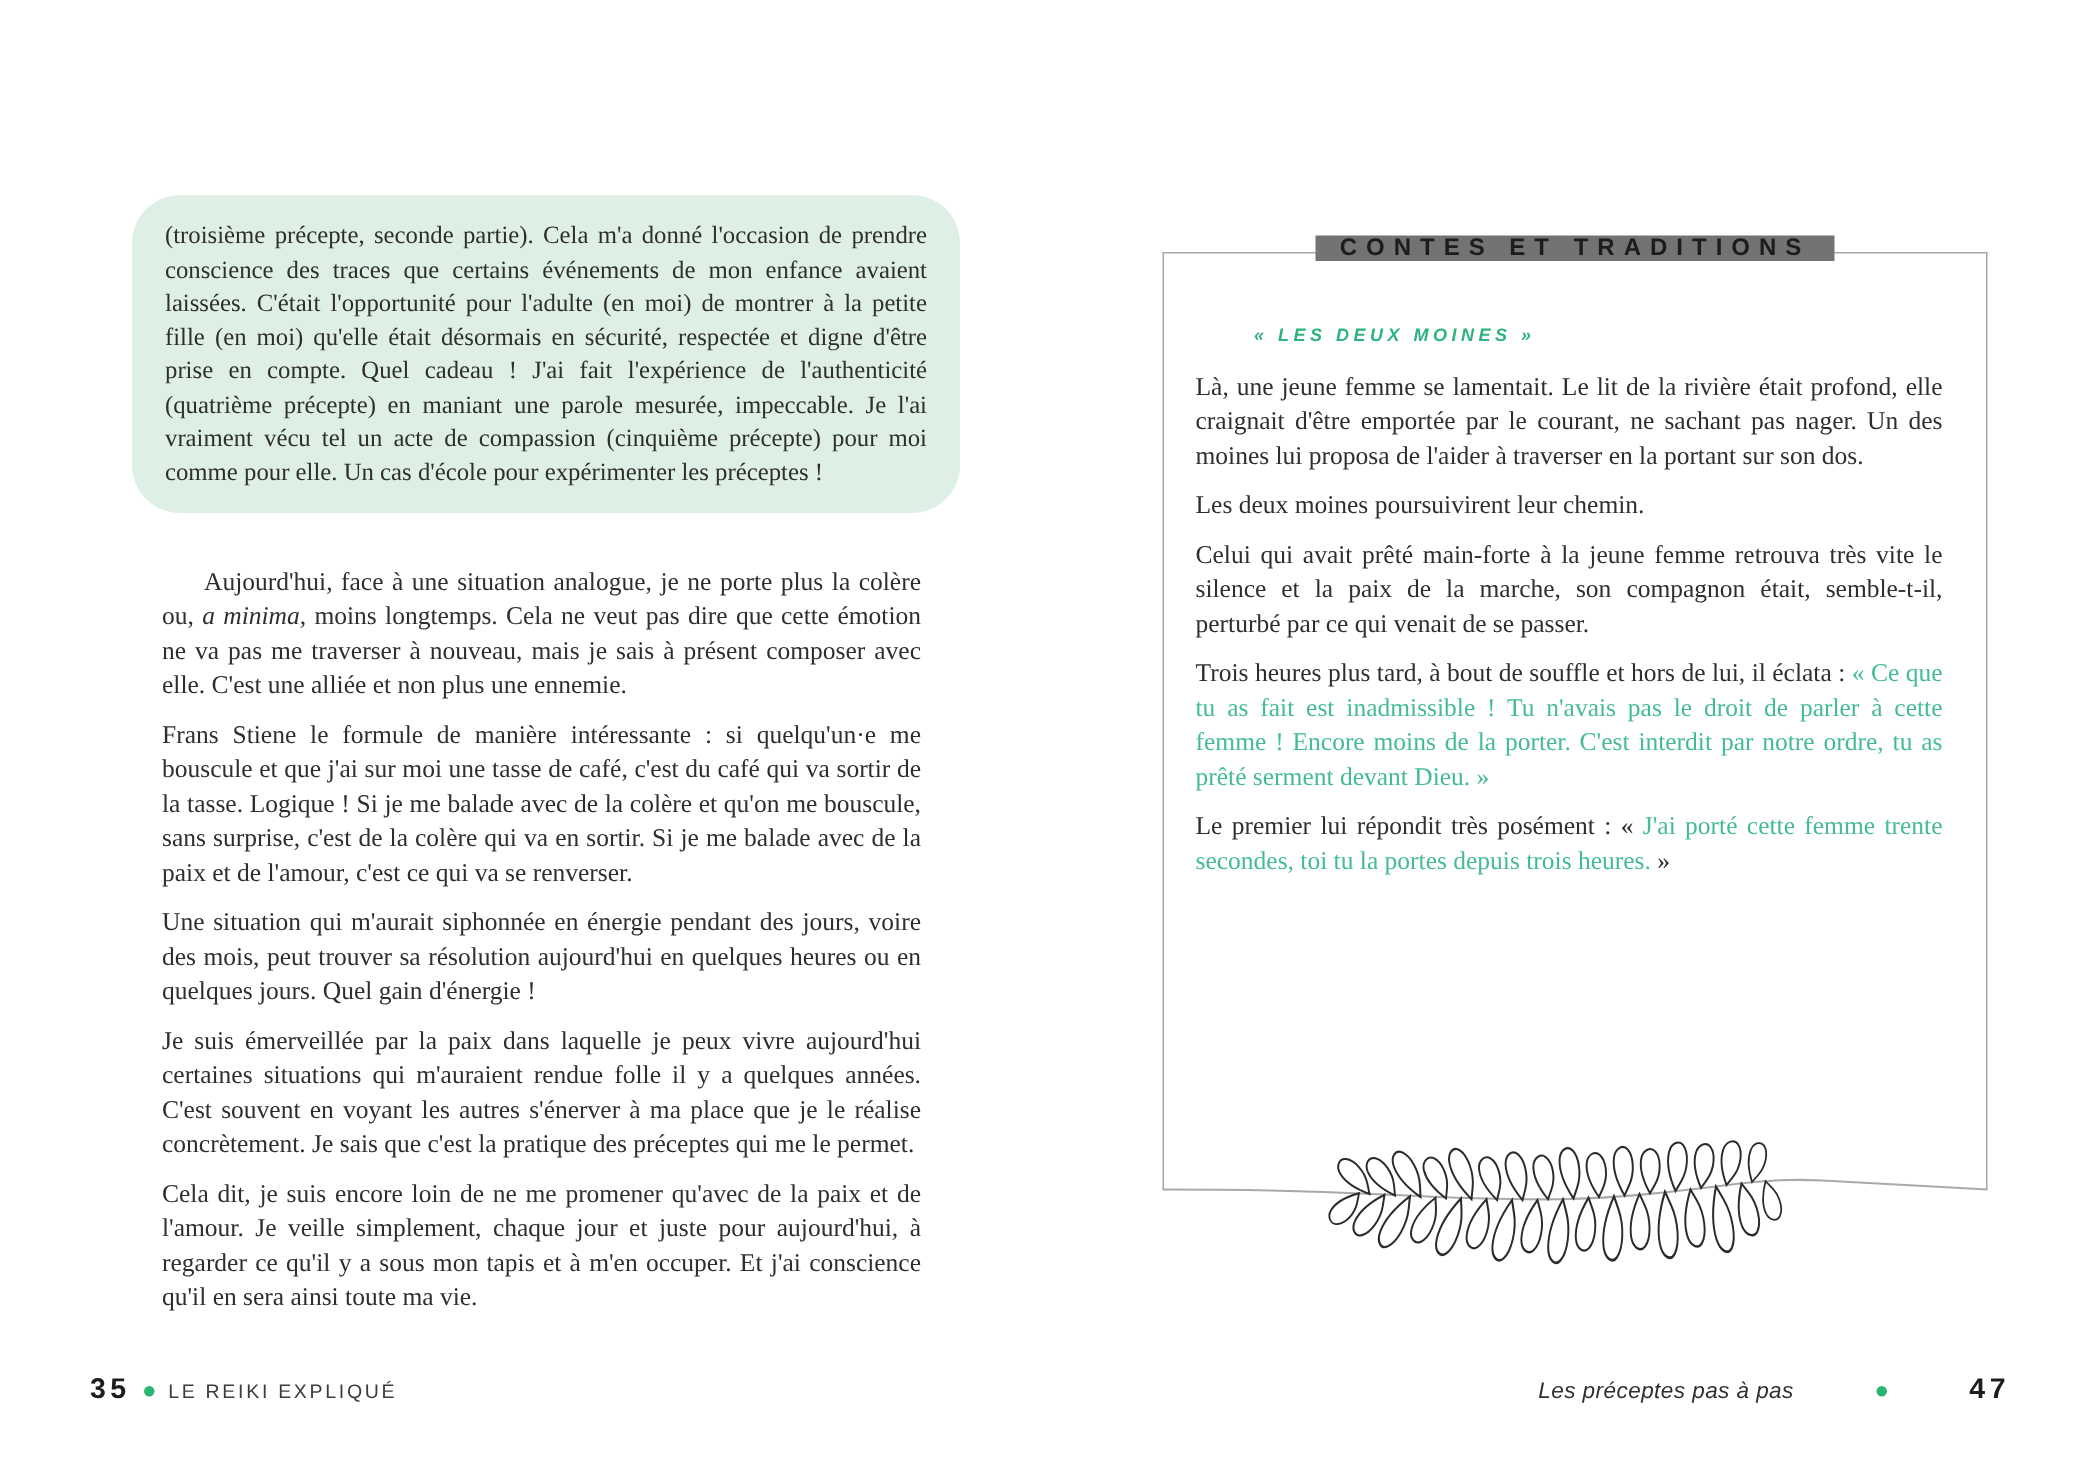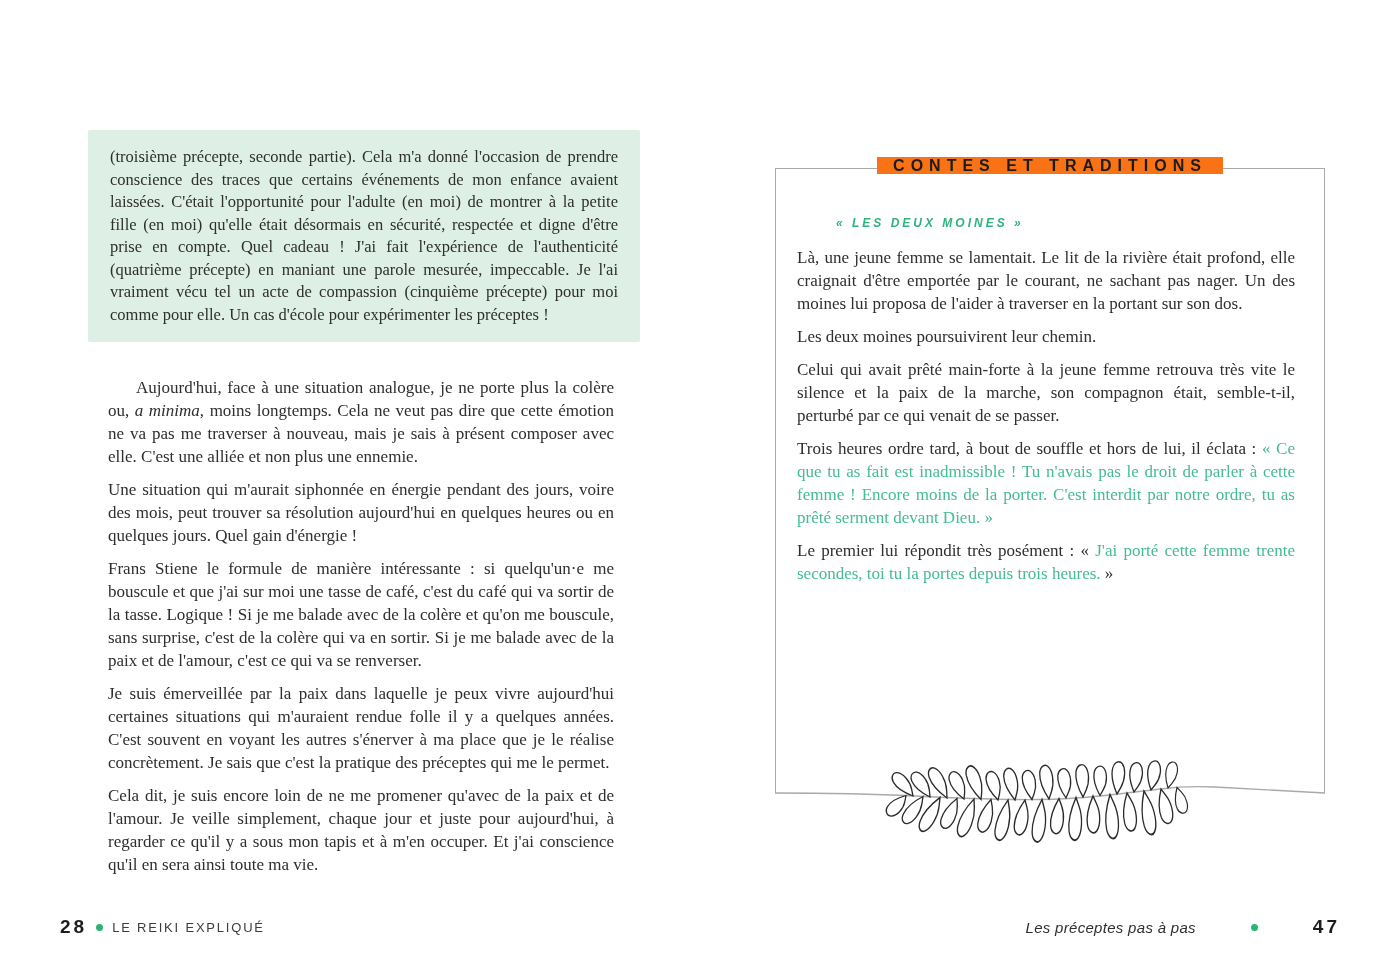--- a/index.html
+++ b/index.html
@@ -7,36 +7,36 @@
     width:1400px;height:980px;background:#ffffff;position:relative;
     font-family:"Liberation Serif", serif;color:#2e2e2e;
     -webkit-font-smoothing:antialiased;overflow:hidden;
   }
   .just{text-align:justify;}
   p{margin:0 0 10px 0;font-size:17px;line-height:23px;}
 
   
   .callout{
     position:absolute;left:88px;top:130px;width:552px;min-height:212px;
-    background:#def0e5;border-radius:2px;padding:16px 22px;box-sizing:border-box;
+    background:#def0e5;border-radius:32px;padding:16px 22px;box-sizing:border-box;
   }
   .callout p{font-size:16.5px;line-height:22.5px;margin:0;}
   .left-col{position:absolute;left:108px;top:376px;width:506px;}
   .indent{text-indent:28px;}
 
   
   .story-box{
     position:absolute;left:775px;top:168px;width:550px;height:625px;
     border:1px solid #a9a9a9;border-bottom:none;box-sizing:border-box;
   }
   .legend{
     position:absolute;left:775px;top:157px;width:550px;text-align:center;
   }
   .legend span{
-    background:#f97316;padding:0 16px;
+    background:#737373;padding:0 16px;
     font-family:"Liberation Sans", sans-serif;font-weight:bold;
     font-size:16px;letter-spacing:6px;color:#1c1c1c;white-space:nowrap;
   }
   .story-subtitle{
     position:absolute;left:797px;top:216px;
     font-family:"Liberation Sans", sans-serif;font-weight:bold;font-style:italic;
     font-size:12px;letter-spacing:3px;color:#2eb37f;margin-left:39px;
   }
   .story-col{position:absolute;left:797px;top:246px;width:498px;}
   .green{color:#44bc92;}
@@ -60,48 +60,48 @@
 <div>
 
   <section>
 
     <div class="callout">
       <p class="just">(troisième précepte, seconde partie). Cela m'a donné l'occasion de prendre conscience des traces que certains événements de mon enfance avaient laissées. C'était l'opportunité pour l'adulte (en moi) de montrer à la petite fille (en moi) qu'elle était désormais en sécurité, respectée et digne d'être prise en compte. Quel cadeau ! J'ai fait l'expérience de l'authenticité (quatrième précepte) en maniant une parole mesurée, impeccable. Je l'ai vraiment vécu tel un acte de compassion (cinquième précepte) pour moi comme pour elle. Un cas d'école pour expérimenter les préceptes !</p>
     </div>
 
     <div class="left-col">
       <p class="just indent"><span>Aujourd'hui, face à une situation analogue, je ne porte plus la colère ou, </span><em>a minima</em><span>, moins longtemps. Cela ne veut pas dire que cette émotion ne va pas me traverser à nouveau, mais je sais à présent composer avec elle. C'est une alliée et non plus une ennemie.</span></p>
+      <p class="just">Frans Stiene le formule de manière intéressante : si quelqu'un·e me bouscule et que j'ai sur moi une tasse de café, c'est du café qui va sortir de la tasse. Logique ! Si je me balade avec de la colère et qu'on me bouscule, sans surprise, c'est de la colère qui va en sortir. Si je me balade avec de la paix et de l'amour, c'est ce qui va se renverser.</p>
       <p class="just">Une situation qui m'aurait siphonnée en énergie pendant des jours, voire des mois, peut trouver sa résolution aujourd'hui en quelques heures ou en quelques jours. Quel gain d'énergie !</p>
-      <p class="just">Frans Stiene le formule de manière intéressante : si quelqu'un·e me bouscule et que j'ai sur moi une tasse de café, c'est du café qui va sortir de la tasse. Logique ! Si je me balade avec de la colère et qu'on me bouscule, sans surprise, c'est de la colère qui va en sortir. Si je me balade avec de la paix et de l'amour, c'est ce qui va se renverser.</p>
       <p class="just">Je suis émerveillée par la paix dans laquelle je peux vivre aujourd'hui certaines situations qui m'auraient rendue folle il y a quelques années. C'est souvent en voyant les autres s'énerver à ma place que je le réalise concrètement. Je sais que c'est la pratique des préceptes qui me le permet.</p>
       <p class="just">Cela dit, je suis encore loin de ne me promener qu'avec de la paix et de l'amour. Je veille simplement, chaque jour et juste pour aujourd'hui, à regarder ce qu'il y a sous mon tapis et à m'en occuper. Et j'ai conscience qu'il en sera ainsi toute ma vie.</p>
     </div>
 
     <footer class="footer footer-left">
-      <span class="pgnum">28</span>
+      <span class="pgnum">35</span>
       <span class="dot"></span>
       <span class="book-title">LE REIKI EXPLIQUÉ</span>
     </footer>
   </section>
 
   <section>
 
     <div class="story-box"></div>
 
     <div class="legend">
       <span>CONTES ET TRADITIONS</span>
     </div>
 
     <div class="story-subtitle">« LES DEUX MOINES »</div>
 
     <div class="story-col">
       <p class="just">Là, une jeune femme se lamentait. Le lit de la rivière était profond, elle craignait d'être emportée par le courant, ne sachant pas nager. Un des moines lui proposa de l'aider à traverser en la portant sur son dos.</p>
       <p class="just">Les deux moines poursuivirent leur chemin.</p>
       <p class="just">Celui qui avait prêté main-forte à la jeune femme retrouva très vite le silence et la paix de la marche, son compagnon était, semble-t-il, perturbé par ce qui venait de se passer.</p>
-      <p class="just"><span>Trois heures ordre tard, à bout de souffle et hors de lui, il éclata : </span><span class="green">« Ce que tu as fait est inadmissible ! Tu n'avais pas le droit de parler à cette femme ! Encore moins de la porter. C'est interdit par notre ordre, tu as prêté serment devant Dieu. »</span></p>
+      <p class="just"><span>Trois heures plus tard, à bout de souffle et hors de lui, il éclata : </span><span class="green">« Ce que tu as fait est inadmissible ! Tu n'avais pas le droit de parler à cette femme ! Encore moins de la porter. C'est interdit par notre ordre, tu as prêté serment devant Dieu. »</span></p>
       <p class="just"><span>Le premier lui répondit très posément : « </span><span class="green">J'ai porté cette femme trente secondes, toi tu la portes depuis trois heures.</span><span> »</span></p>
     </div>
 
     <svg class="leafsvg" viewBox="0 0 550 130">
       <defs>
         <path id="leaf" d="M0,0 C-5,-8 -8,-16 -7,-23 C-6,-29 -1,-31 2,-28 C6,-24 7,-14 3,-6 C2,-4 1,-2 0,0 Z" fill="#ffffff" stroke="#2b2b2b" stroke-width="1.3"></path>
       </defs>
 
       <path d="M0,62 C60,62 100,63 140,65 C190,67.5 230,69 265,68.5 C305,68 345,63 385,58 C405,55.5 420,55 440,56 C480,58.5 520,60.5 550,62" fill="none" stroke="#a9a9a9" stroke-width="1.4"></path>
 

